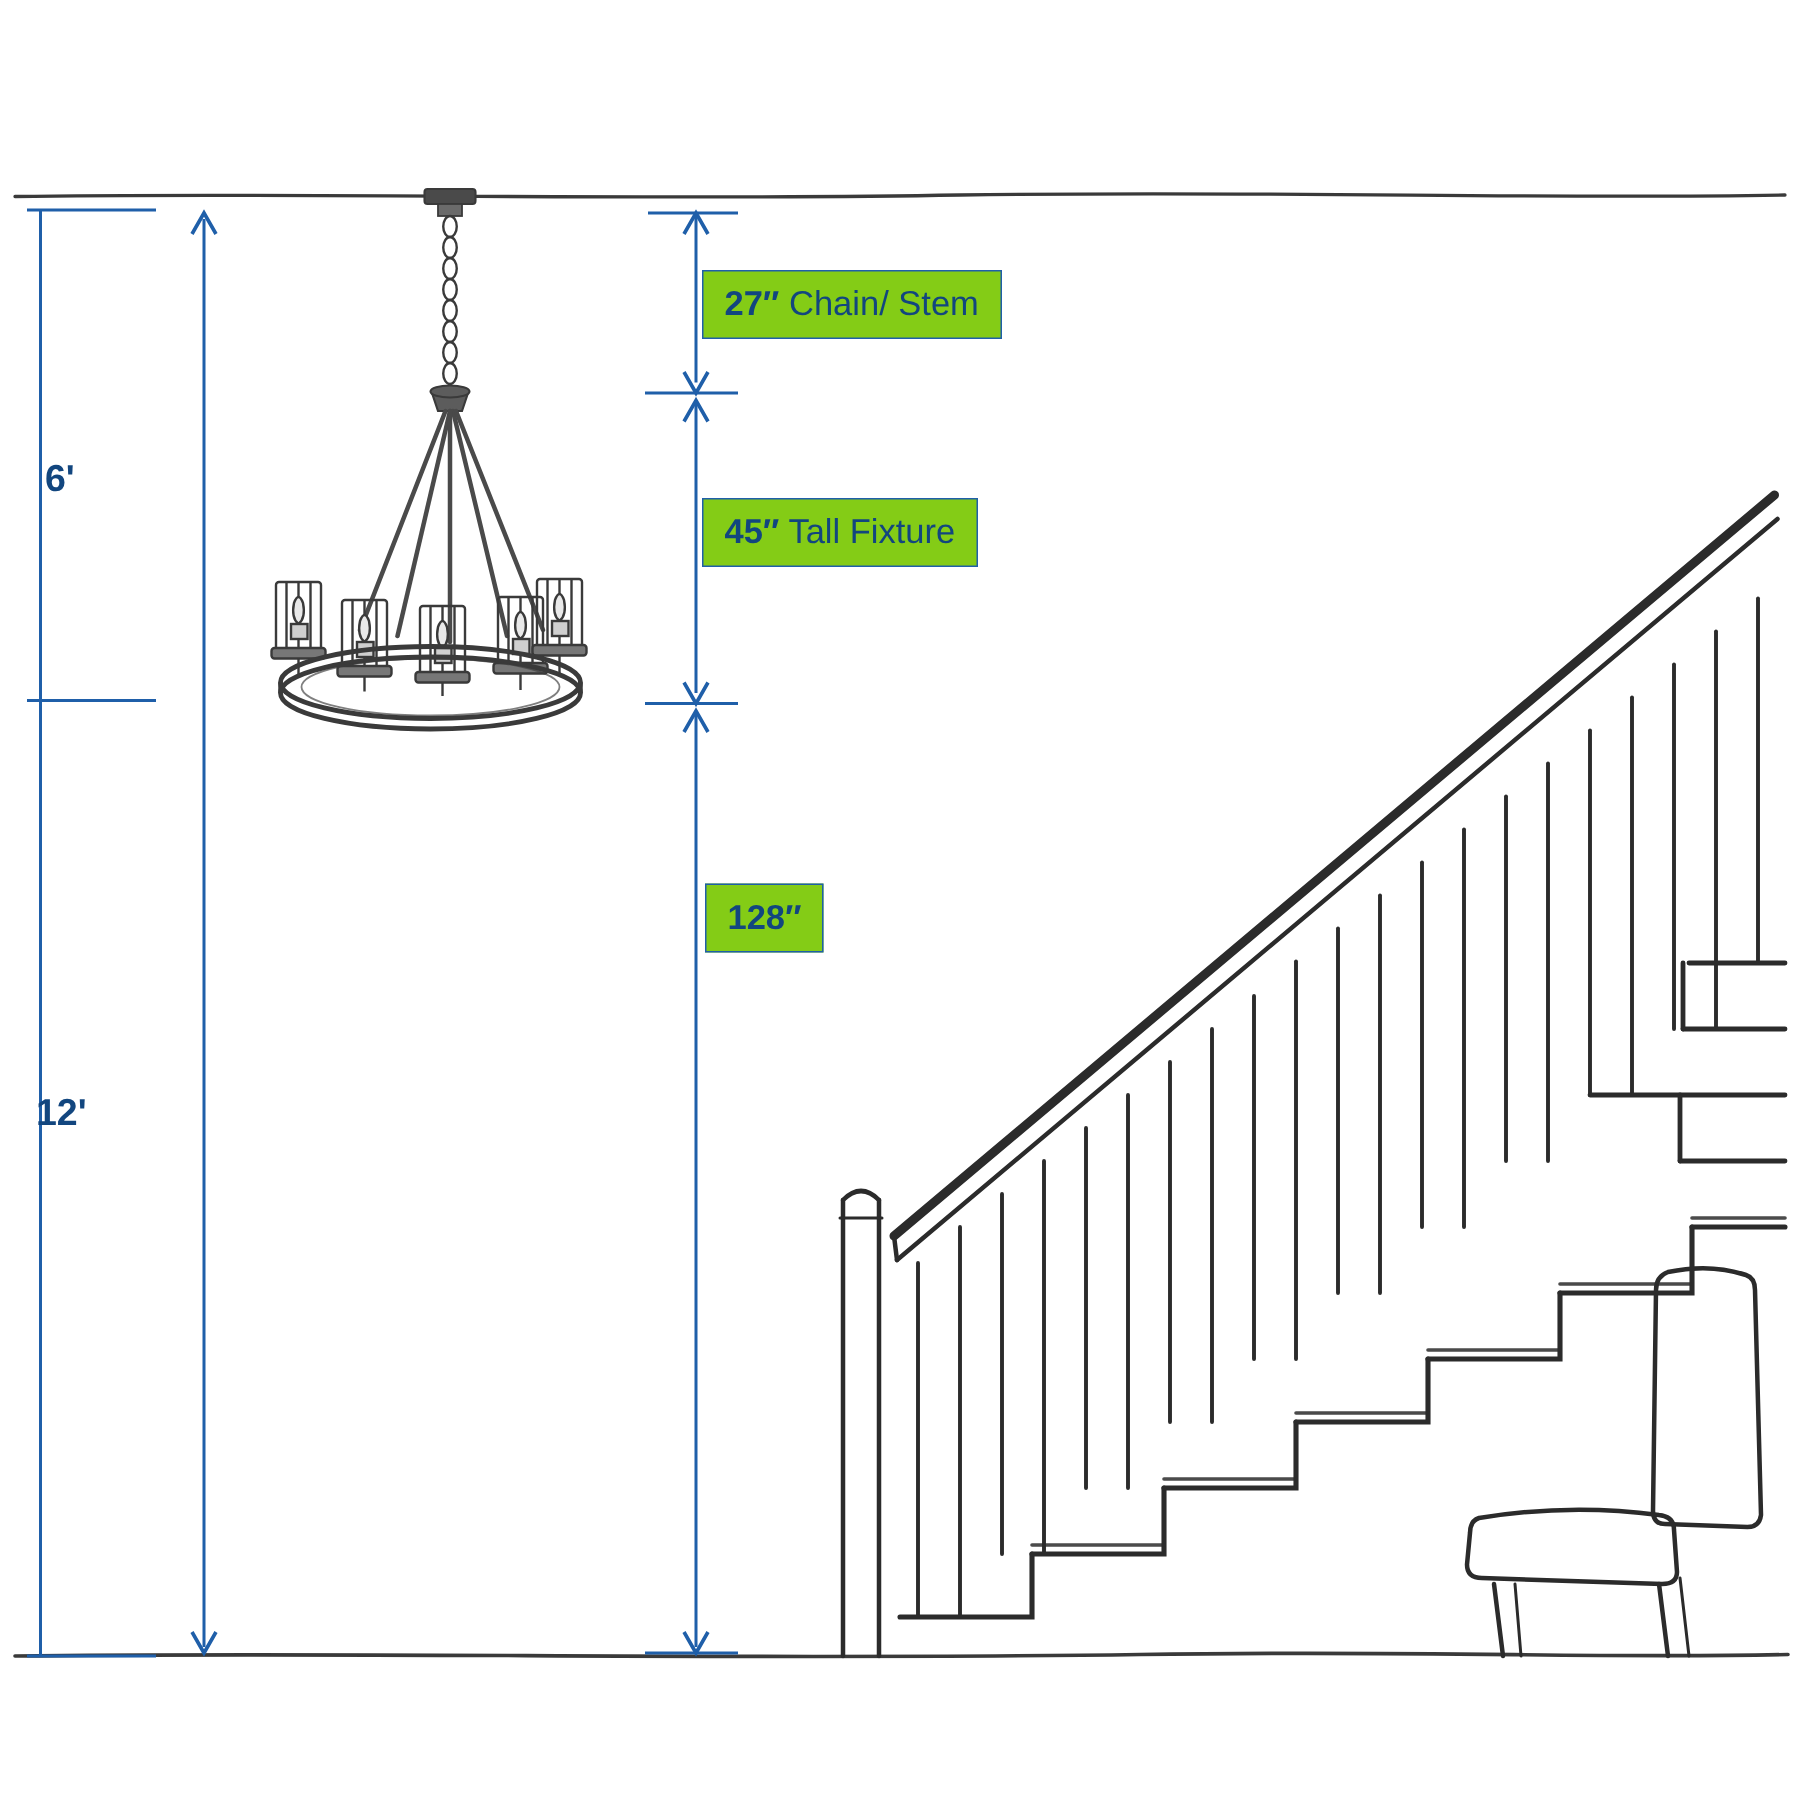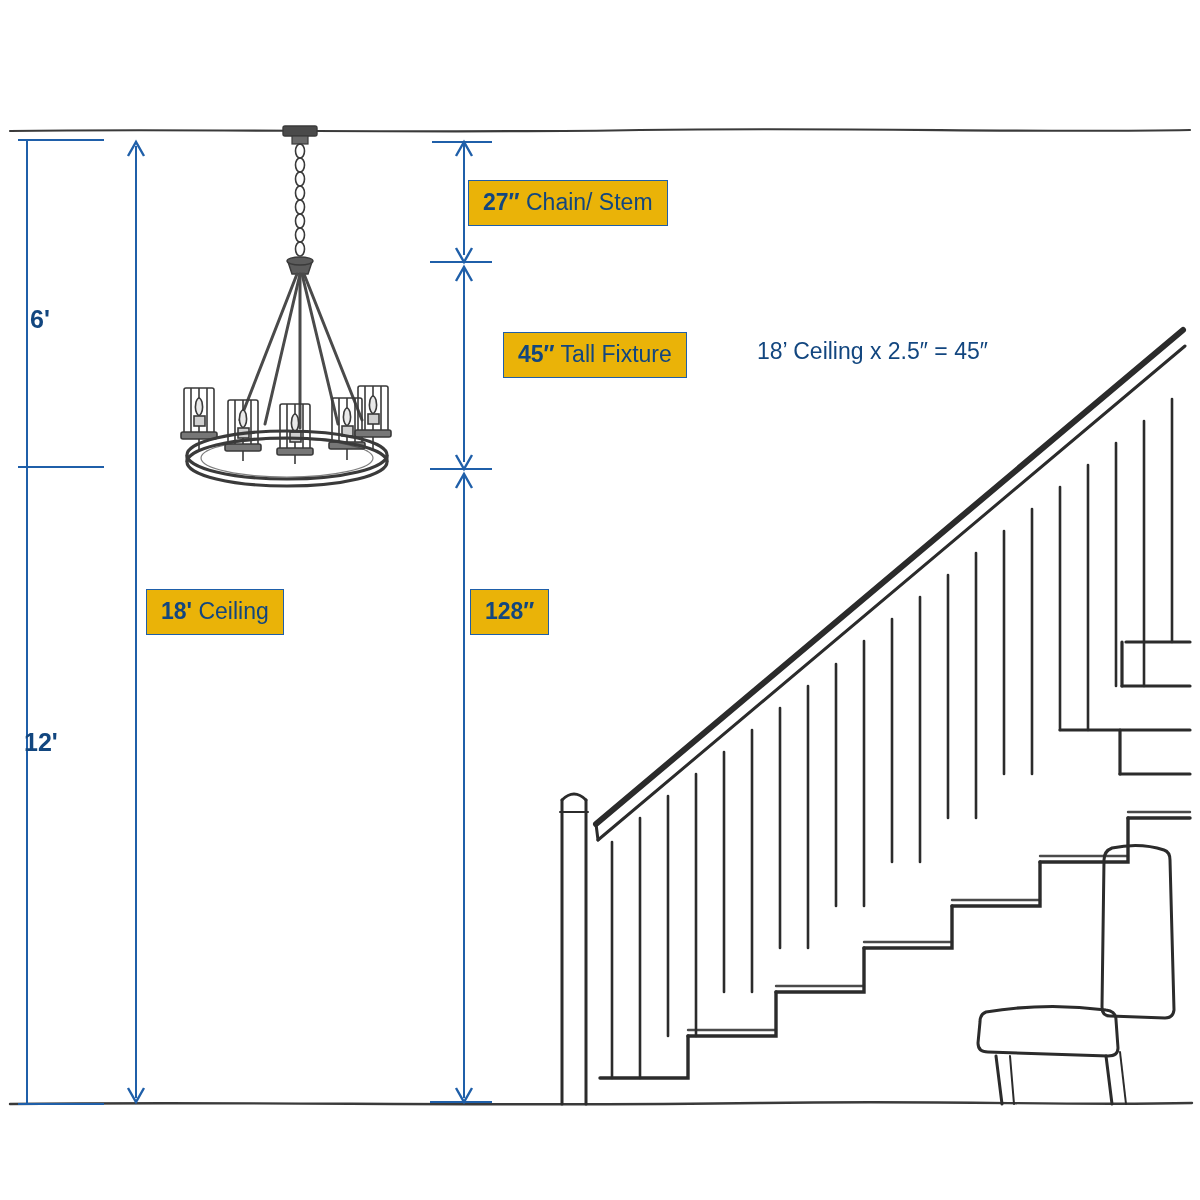--- a/index.html
+++ b/index.html
@@ -20,21 +20,21 @@
   #stage svg.layer {
     position: absolute;
     left: 0;
     top: 0;
     width: 1200px;
     height: 1200px;
   }
   .label-box {
     position: absolute;
     border: 1.5px solid #1f5fa9;
-    background: #eab308;
+    background: #84cc16;
     color: #12467f;
     font-size: 23px;
     line-height: 1.1;
     padding: 9px 14px 10px 14px;
     white-space: nowrap;
     box-sizing: border-box;
   }
   .label-box b {
     font-weight: bold;
   }
@@ -270,27 +270,23 @@
     </g>
   </svg>
 
   <div class="axis-text" style="left:30px; top:305px;">6'</div>
   <div class="axis-text" style="left:24px; top:728px;">12'</div>
 
   <div class="label-box" style="left:468px; top:180px;">
     <b>27″</b><span class="light"> Chain/ Stem</span>
   </div>
 
-  <div class="label-box" style="left:468px; top:332px;margin-left:35px;">
+  <div class="label-box" style="left:468px; top:332px;">
     <b>45″</b><span class="light"> Tall Fixture</span>
   </div>
 
-  <div class="plain-text" style="left:757px; top:338px;">18’ Ceiling x 2.5″ = 45″</div>
-
-  <div class="label-box" style="left:146px; top:589px;">
-    <b>18'</b><span class="light"> Ceiling</span>
-  </div>
+
 
   <div class="label-box" style="left:470px; top:589px;">
     <b>128″</b><span class="light"></span>
   </div>
 
 </div>
 
 </body></html>

